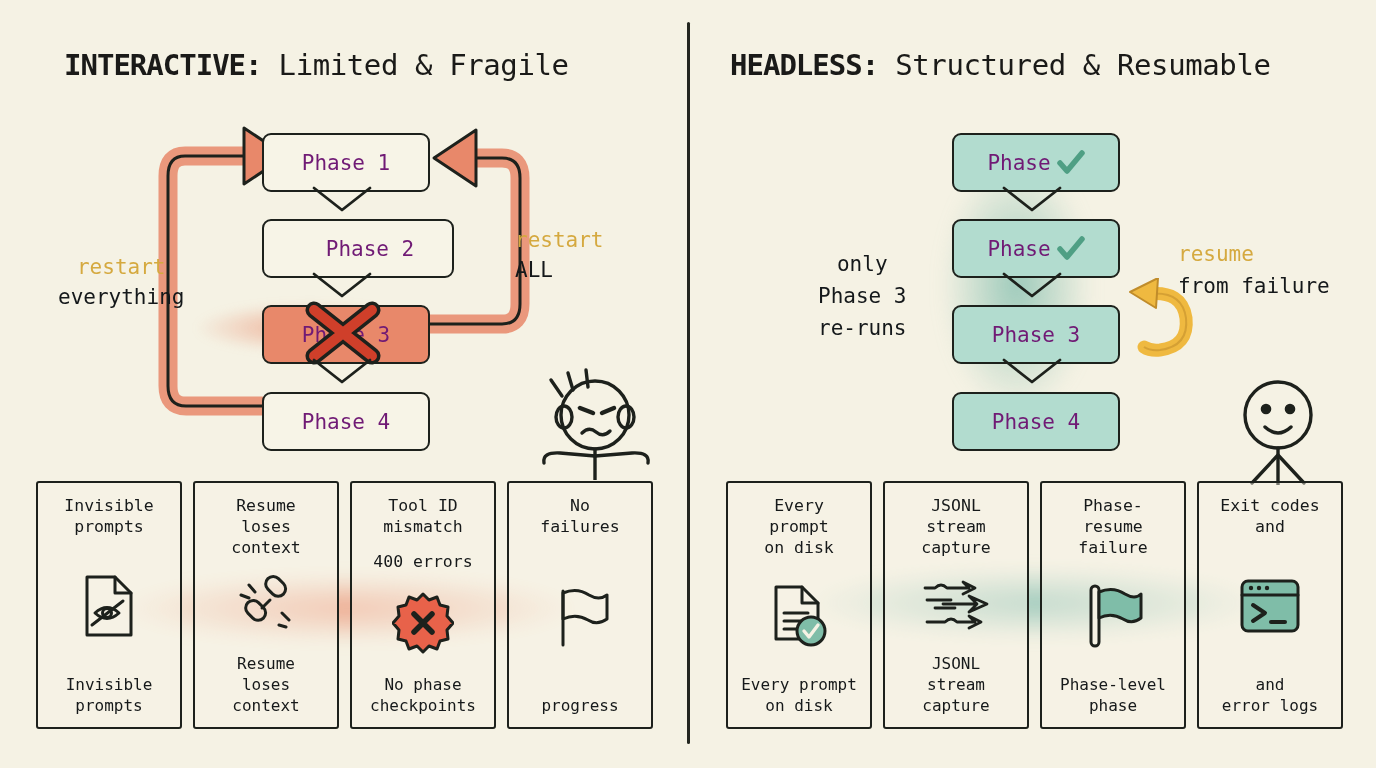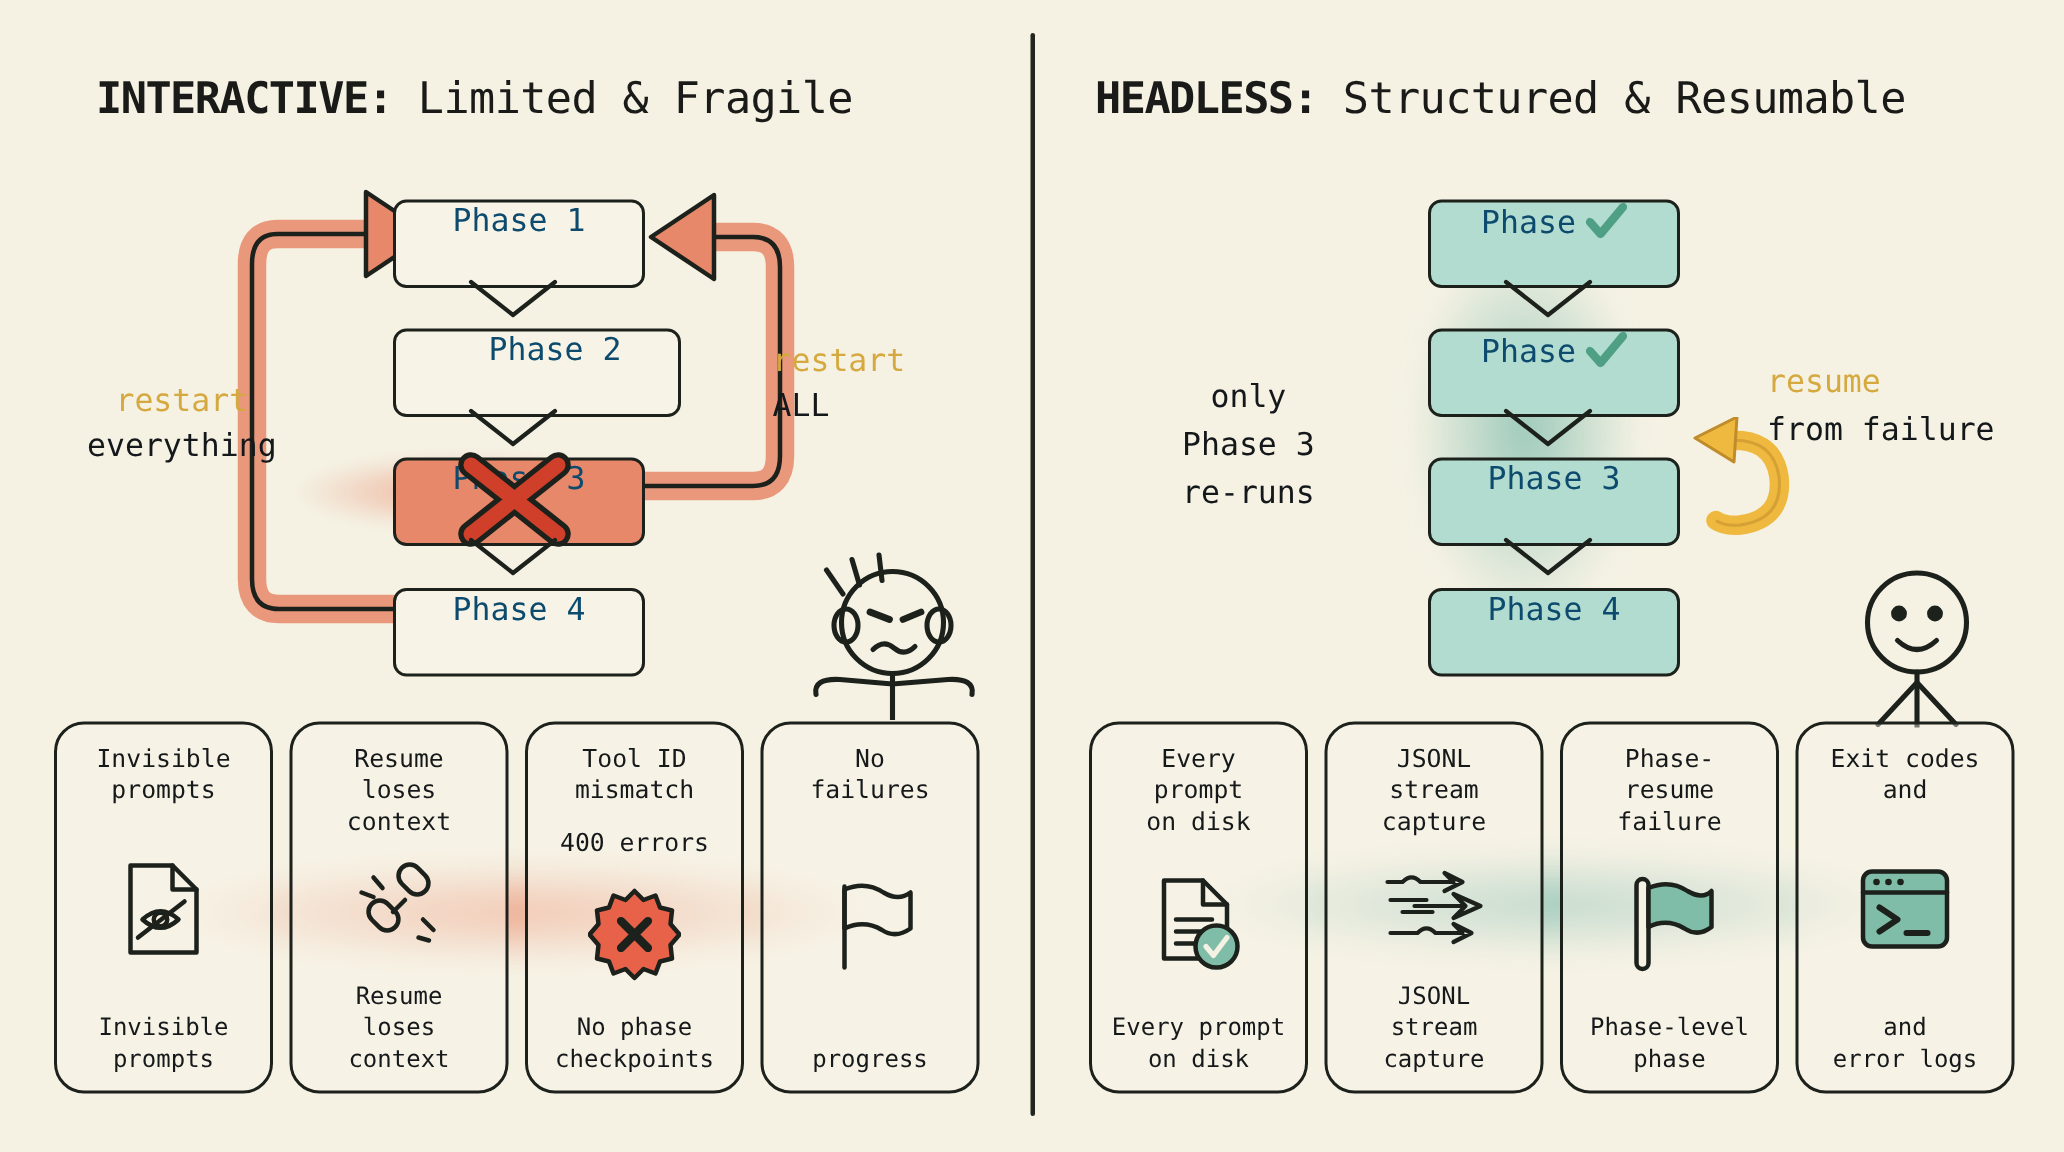--- a/index.html
+++ b/index.html
@@ -47,22 +47,22 @@
   #wash-cards-right{
     left:726px;top:548px;width:620px;height:110px;
     background:radial-gradient(ellipse 50% 45% at 50% 50%,rgba(118,183,169,.66),rgba(118,183,169,0) 74%);
     filter:blur(8px);
   }
 
   
   .pbox{
     position:absolute;width:164px;height:55px;
     border:2.6px solid #1d211c;border-radius:9px;
-    display:flex;align-items:flex-start;justify-content:center;
-    font-size:21px;color:#0c4a6e;background:#f7f4e7;
+    display:flex;align-items:center;justify-content:center;
+    font-size:21px;color:#701a75;background:#f7f4e7;
   }
   .pbox.fail{background:#e8886a;}
   .pbox.ok{background:#b2dccf;}
   .pbox .lbl{display:flex;align-items:center;gap:6px;}
 
   
   .notch{position:absolute;width:60px;height:26px;}
 
   
   #loop-left{position:absolute;left:140px;top:118px;}
@@ -71,34 +71,34 @@
   #loop-right{position:absolute;left:418px;top:118px;}
 
   
   #resume-arrow{position:absolute;left:1128px;top:278px;}
 
   
   .sidelabel{position:absolute;font-size:21px;line-height:30px;white-space:nowrap;}
   .sidelabel .accent{color:#d5a93f;}
   #lbl-restart-left{left:58px;top:252px;text-align:center;}
   #lbl-restart-right{left:515px;top:225px;}
-  #lbl-only-p3{left:788px;top:248px;text-align:center;line-height:32px;}
+  #lbl-only-p3{left:818px;top:248px;text-align:center;line-height:32px;}
   #lbl-resume{left:1178px;top:238px;line-height:32px;}
 
   
   #figure-angry{position:absolute;left:520px;top:360px;}
   #figure-happy{position:absolute;left:1222px;top:375px;}
 
   
   .cardrow{position:absolute;top:481px;display:flex;gap:11px;}
   #cards-left{left:36px;}
   #cards-right{left:726px;}
   .card{
     width:146px;height:248px;
-    border:2.4px solid #1d211c;border-radius:20px;
+    border:2.4px solid #1d211c;border-radius:3px;
     background:rgba(247,244,231,.42);
     display:flex;flex-direction:column;align-items:center;
     justify-content:space-between;
     padding:12px 6px 11px;box-sizing:border-box;
     position:relative;
   }
   .card .ctop,.card .cbot{
     font-size:16.5px;line-height:21px;text-align:center;color:#16191a;
     white-space:pre-line;
   }

